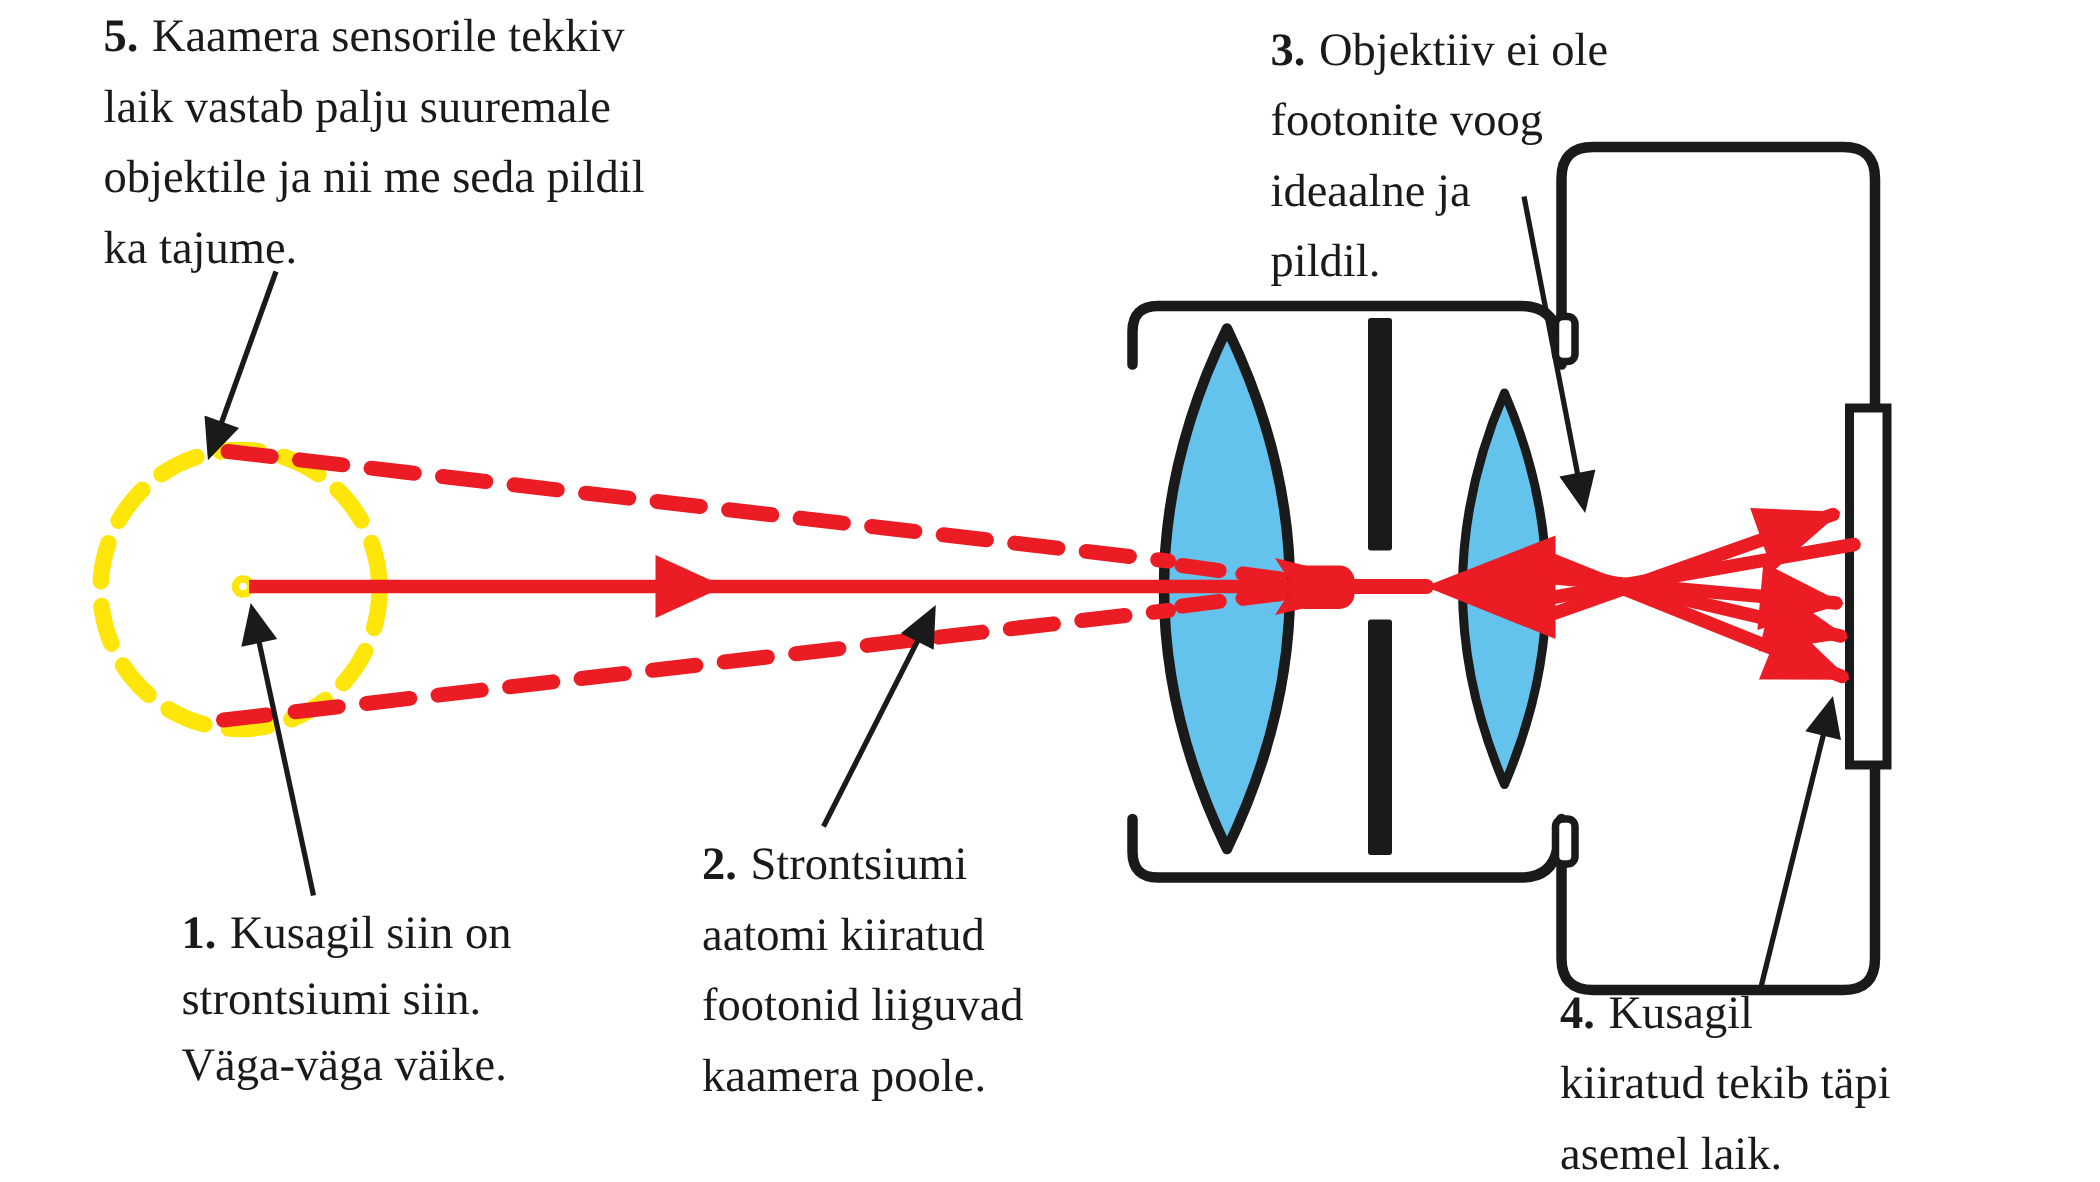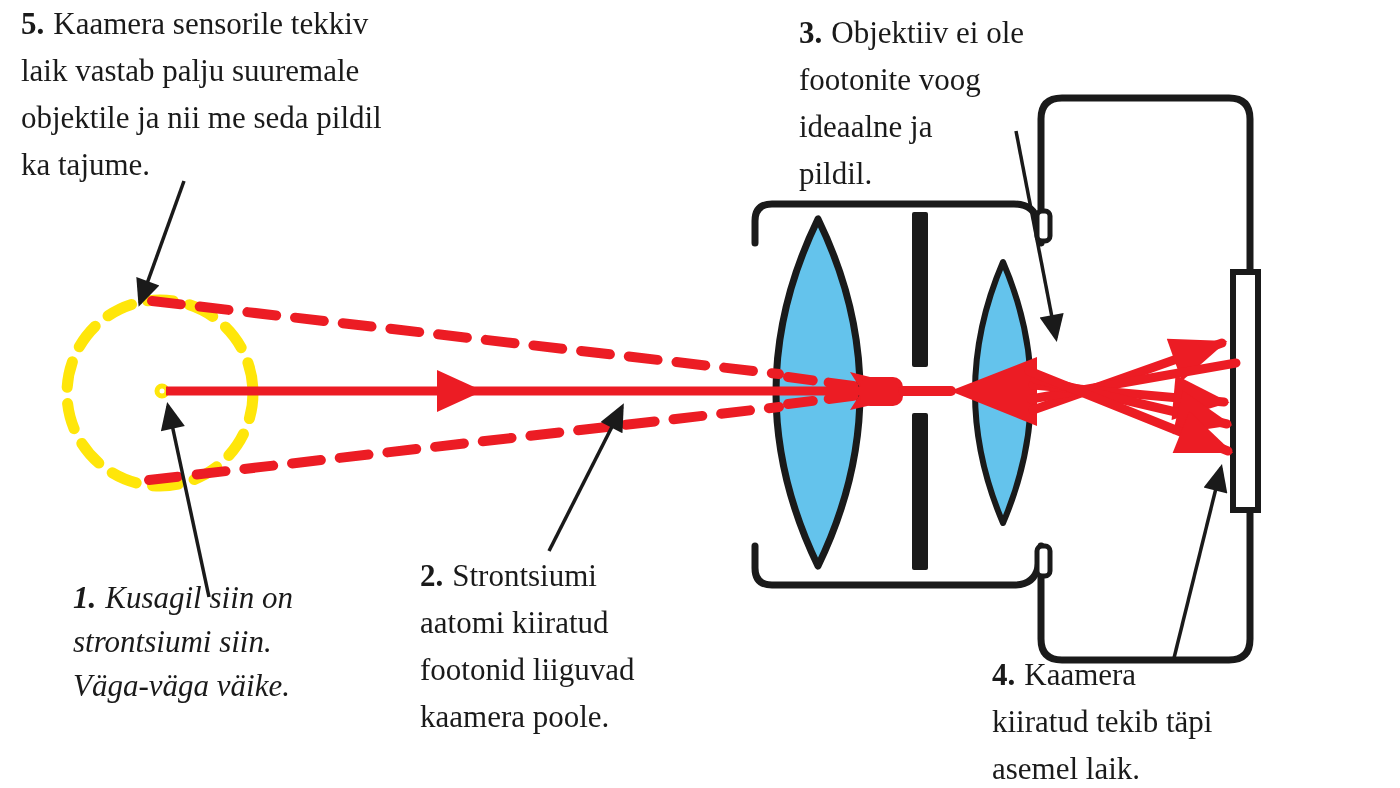--- a/index.html
+++ b/index.html
@@ -7,20 +7,21 @@
     width:1400px;height:788px;position:relative;overflow:hidden;
     background:var(--background,#FFFFFF);
     font-family:"Liberation Serif", serif;
   }
   .diagram-svg{position:absolute;left:0;top:0;}
   .note{
     position:absolute;
     font-size:31px;line-height:47px;
     color:var(--ink,#1A1A1A);
     white-space:nowrap;
+    margin-left:48px;
   }
   .note .ln{white-space:nowrap;}
   .note b.num{font-weight:bold;margin-right:9px;}
 </style>
 </head>
 <body>
 
 <div>
 <svg class="diagram-svg" width="1400" height="788" viewBox="0 0 1400 788">
   <defs>
@@ -83,31 +84,31 @@
   <div class="ln">ka tajume.</div>
 </div>
 
 <div class="note" id="note3" style="left:799px;top:9px;">
   <div class="ln"><b class="num">3.</b><span>Objektiiv ei ole</span></div>
   <div class="ln">footonite voog</div>
   <div class="ln">ideaalne ja</div>
   <div class="ln">pildil.</div>
 </div>
 
-<div class="note" id="note1" style="left:73px;top:576px;line-height:44px;font-style:italic;">
+<div class="note" id="note1" style="left:73px;top:600px;line-height:44px;">
   <div class="ln"><b class="num">1.</b><span>Kusagil siin on</span></div>
   <div class="ln">strontsiumi siin.</div>
   <div class="ln">Väga-väga väike.</div>
 </div>
 
 <div class="note" id="note2" style="left:420px;top:552px;">
   <div class="ln"><b class="num">2.</b><span>Strontsiumi</span></div>
   <div class="ln">aatomi kiiratud</div>
   <div class="ln">footonid liiguvad</div>
   <div class="ln">kaamera poole.</div>
 </div>
 
 <div class="note" id="note4" style="left:992px;top:651px;">
-  <div class="ln"><b class="num">4.</b><span>Kaamera</span></div>
+  <div class="ln"><b class="num">4.</b><span>Kusagil</span></div>
   <div class="ln">kiiratud tekib täpi</div>
   <div class="ln">asemel laik.</div>
 </div>
 </div>
 
 </body></html>

